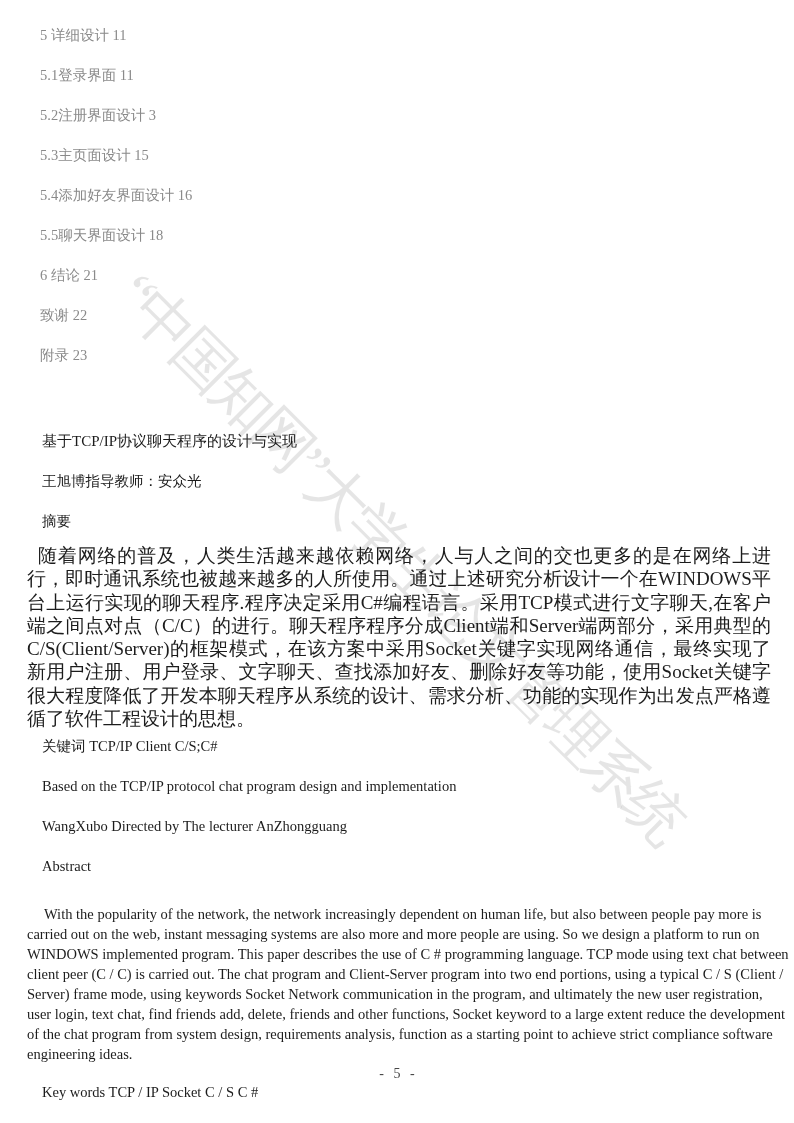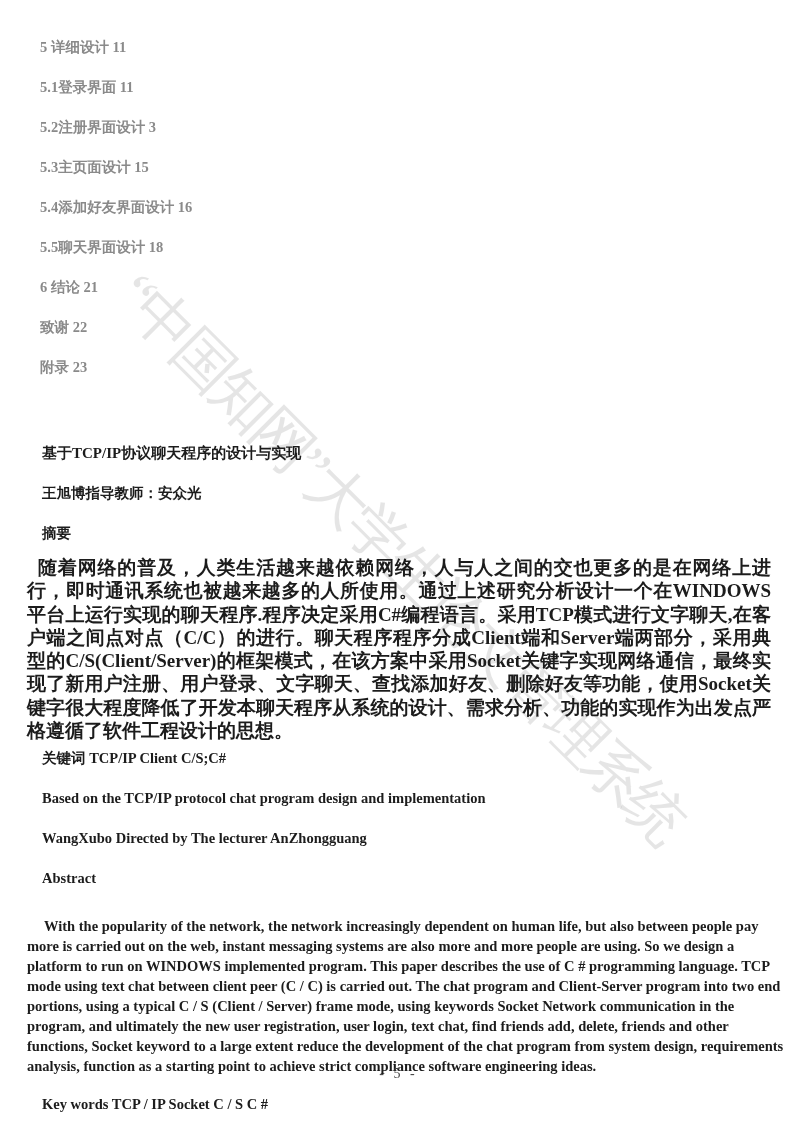--- a/index.html
+++ b/index.html
@@ -19,26 +19,25 @@
     font-size:60px;
     letter-spacing:-4px;
     white-space:nowrap;
     color:rgba(0,0,0,0.10);
     pointer-events:none;
     z-index:0;
   }
   .content{
     position:absolute;
     left:0;top:0;right:0;bottom:0;
-    padding:38px 0 0 27px;
+    padding:26px 0 0 27px;
     display:flex;
     flex-direction:column;
     align-items:flex-start;
     z-index:1;
-    font-weight:bold;
   }
   .line{
     font-size:14.5px;
     line-height:18px;
     margin:0 0 22px 0;
     white-space:nowrap;
   }
   .toc{
     color:#8a8a8a;
     text-indent:13px;

